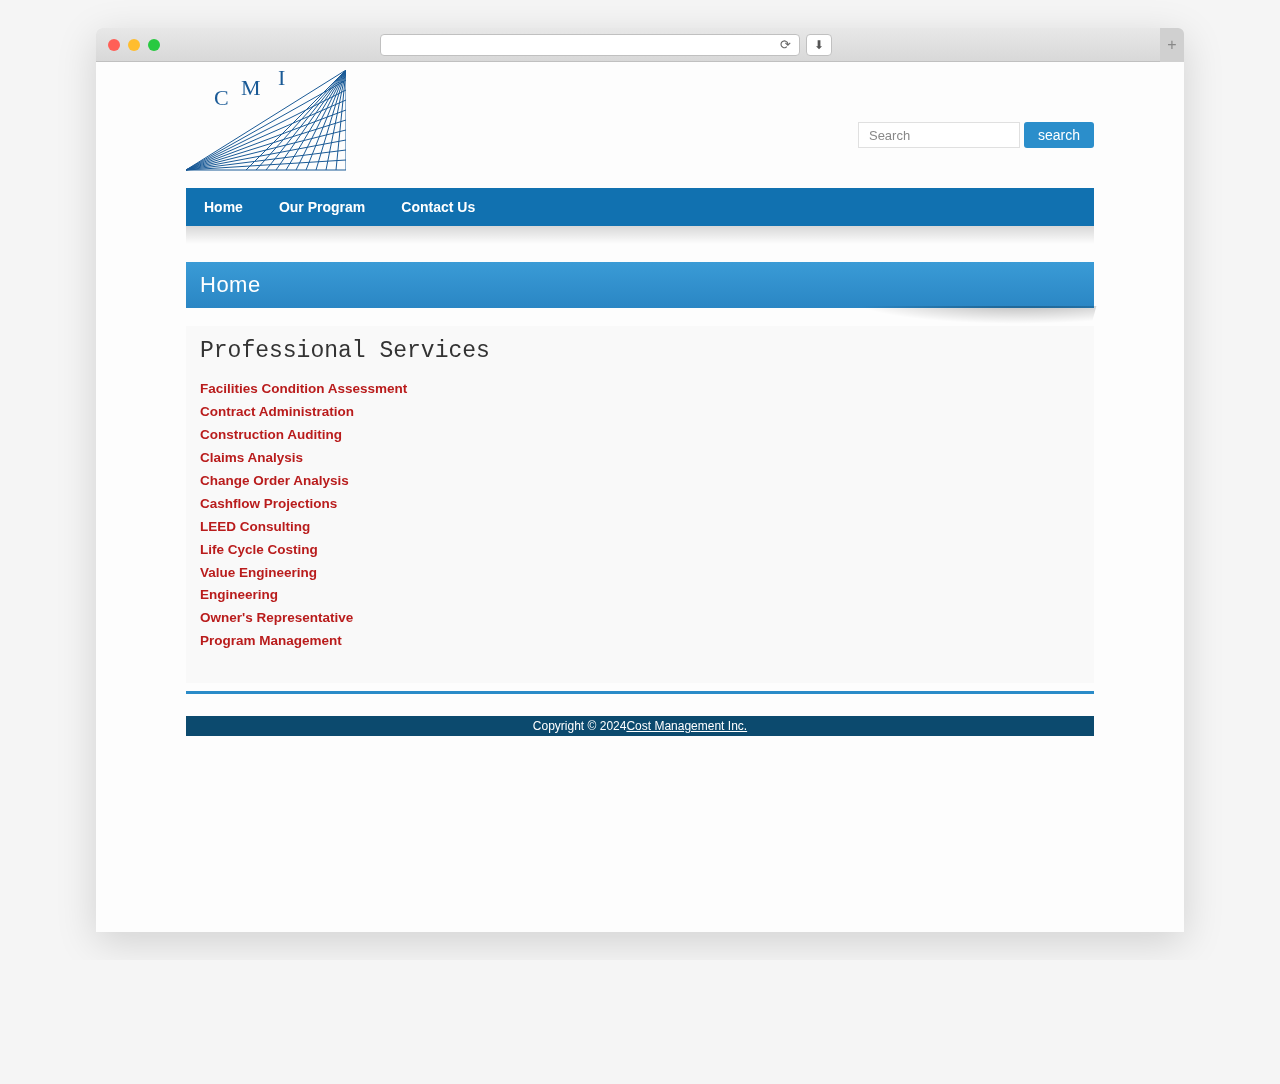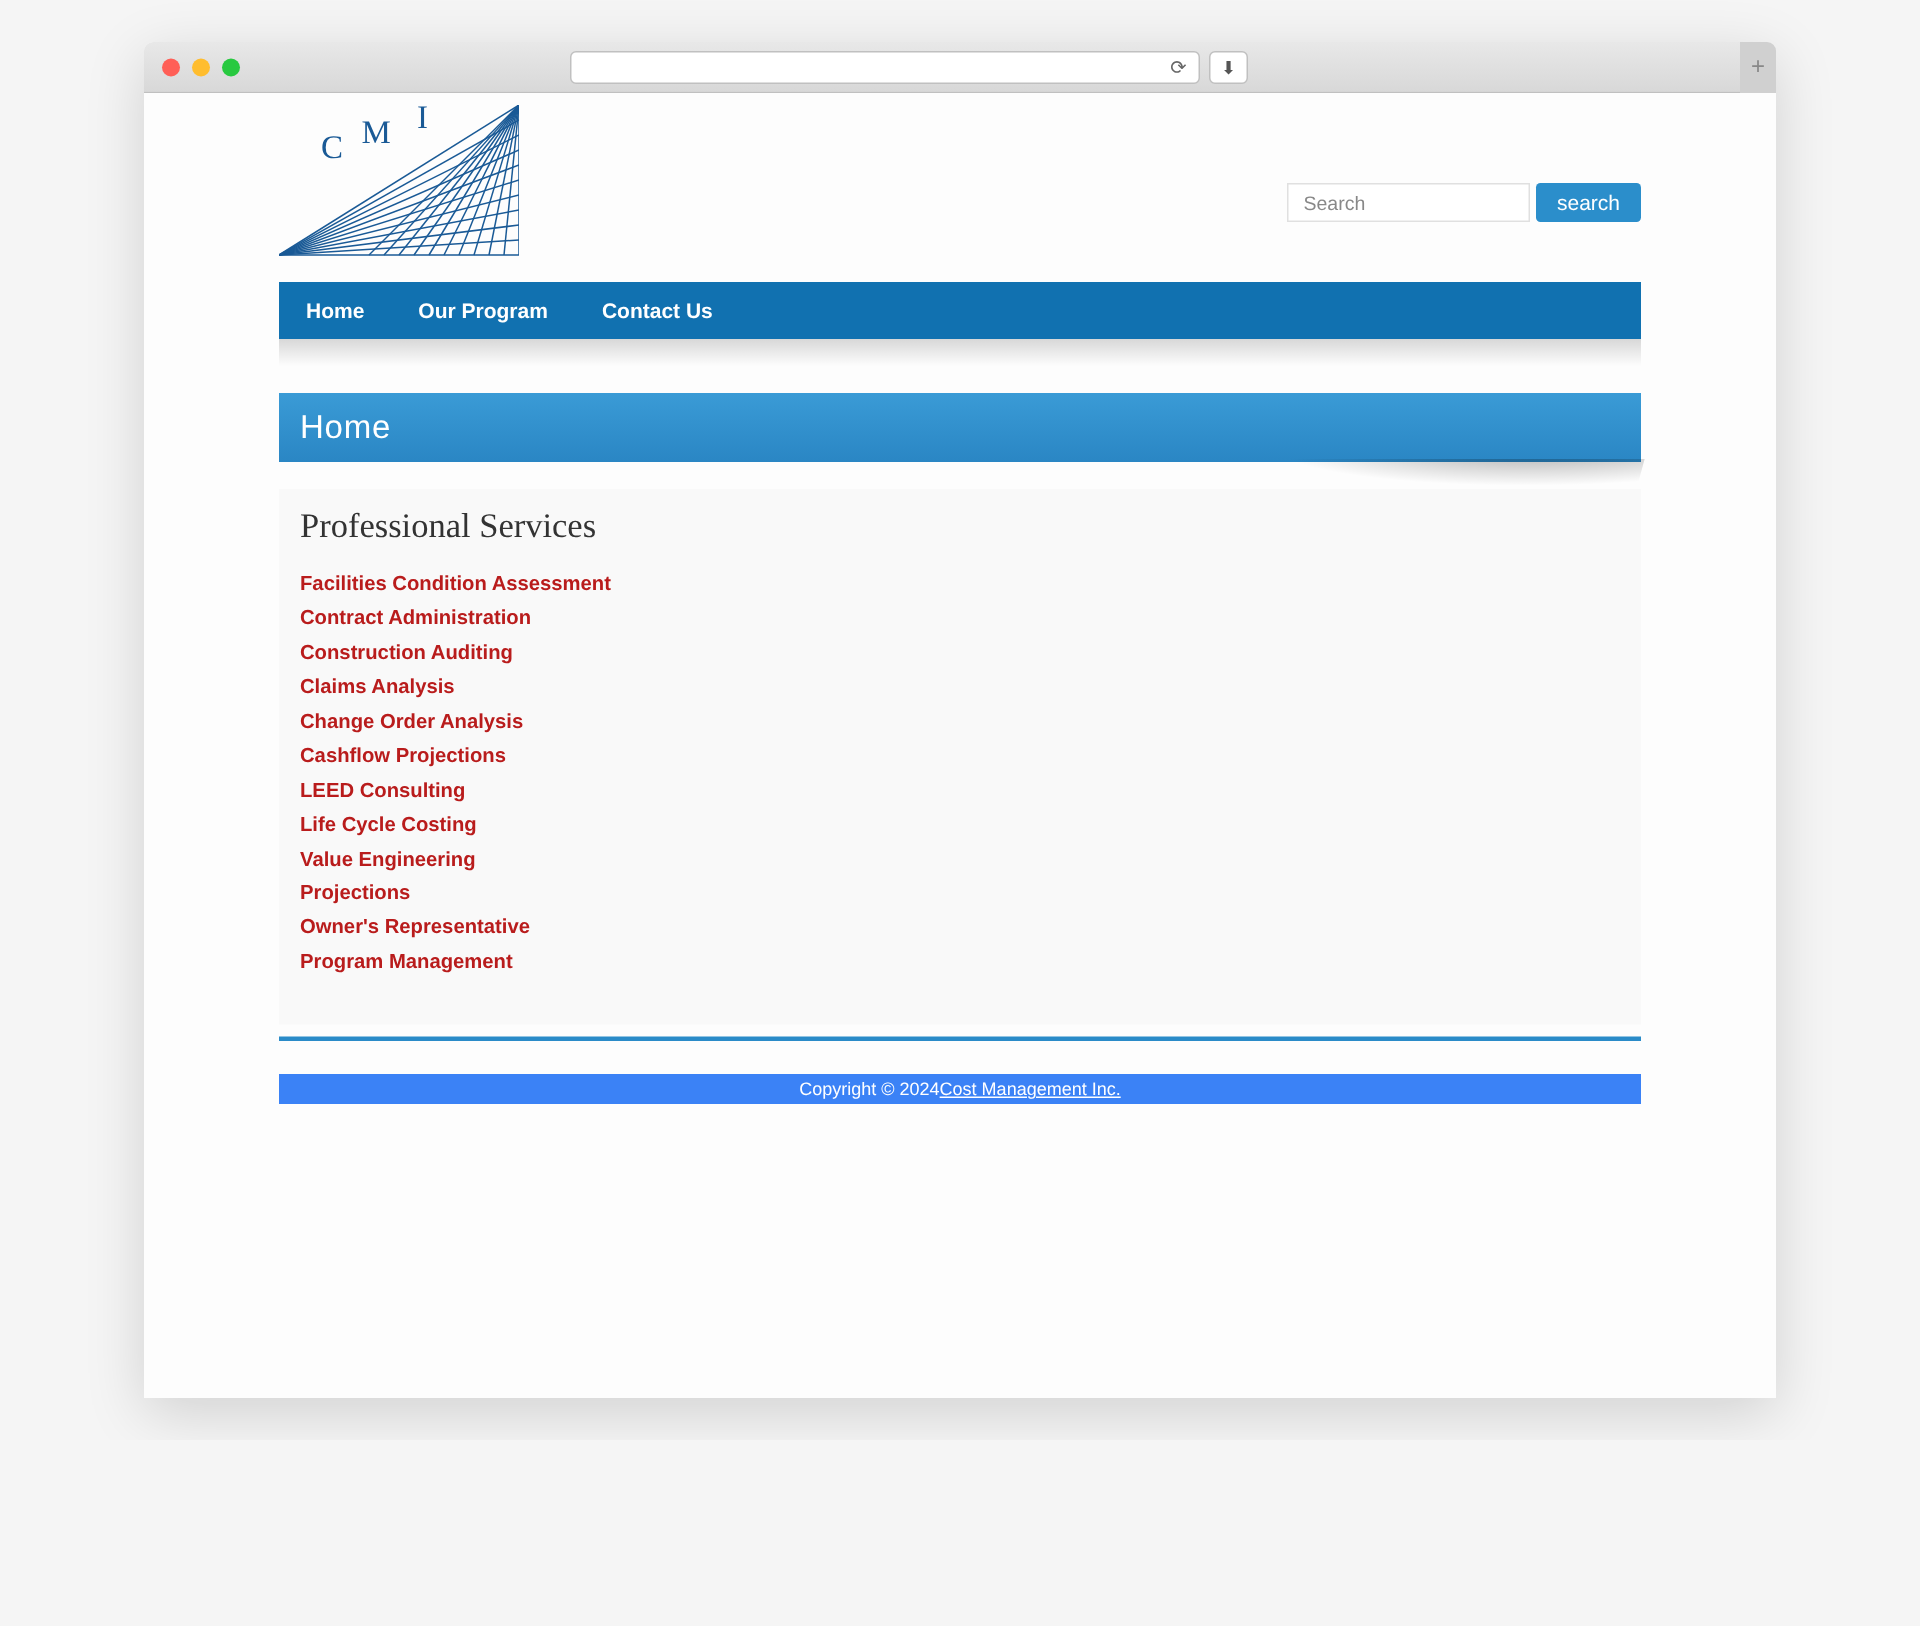--- a/index.html
+++ b/index.html
@@ -208,21 +208,21 @@
     .content-area {
       background: #f9f9f9;
       padding: 12px 14px 30px 14px;
       min-height: 300px;
     }
     
     .section-heading {
       font-size: 23px;
       color: #333;
       font-weight: normal;
-      font-family: Liberation Serif, serif;
+      font-family: Liberation Mono, monospace;
       margin-bottom: 14px;
     }
     
     .services-list {
       list-style: none;
     }
     
     .services-list li {
       color: #b91c1c;
       font-size: 13.5px;
@@ -231,21 +231,21 @@
       cursor: pointer;
     }
     
     .footer-rule {
       height: 3px;
       background: #2a8bc8;
       margin-top: 8px;
     }
     
     .footer-bar {
-      background: #3b82f6;
+      background: #0c4a6e;
       height: 20px;
       margin-top: 22px;
       display: flex;
       align-items: center;
       justify-content: center;
       font-size: 12px;
       color: #fff;
     }
     
     .footer-bar a {
@@ -338,21 +338,21 @@
         <ul class="services-list">
           <li>Facilities Condition Assessment</li>
           <li>Contract Administration</li>
           <li>Construction Auditing</li>
           <li>Claims Analysis</li>
           <li>Change Order Analysis</li>
           <li>Cashflow Projections</li>
           <li>LEED Consulting</li>
           <li>Life Cycle Costing</li>
           <li>Value Engineering</li>
-          <li>Projections</li>
+          <li>Engineering</li>
           <li>Owner's Representative</li>
           <li>Program Management</li>
         </ul>
       </div>
 
       <div class="footer-rule"></div>
 
       <div class="footer-bar">
         <span>Copyright © 2024 </span>
         <a href="#">Cost Management Inc.</a>

